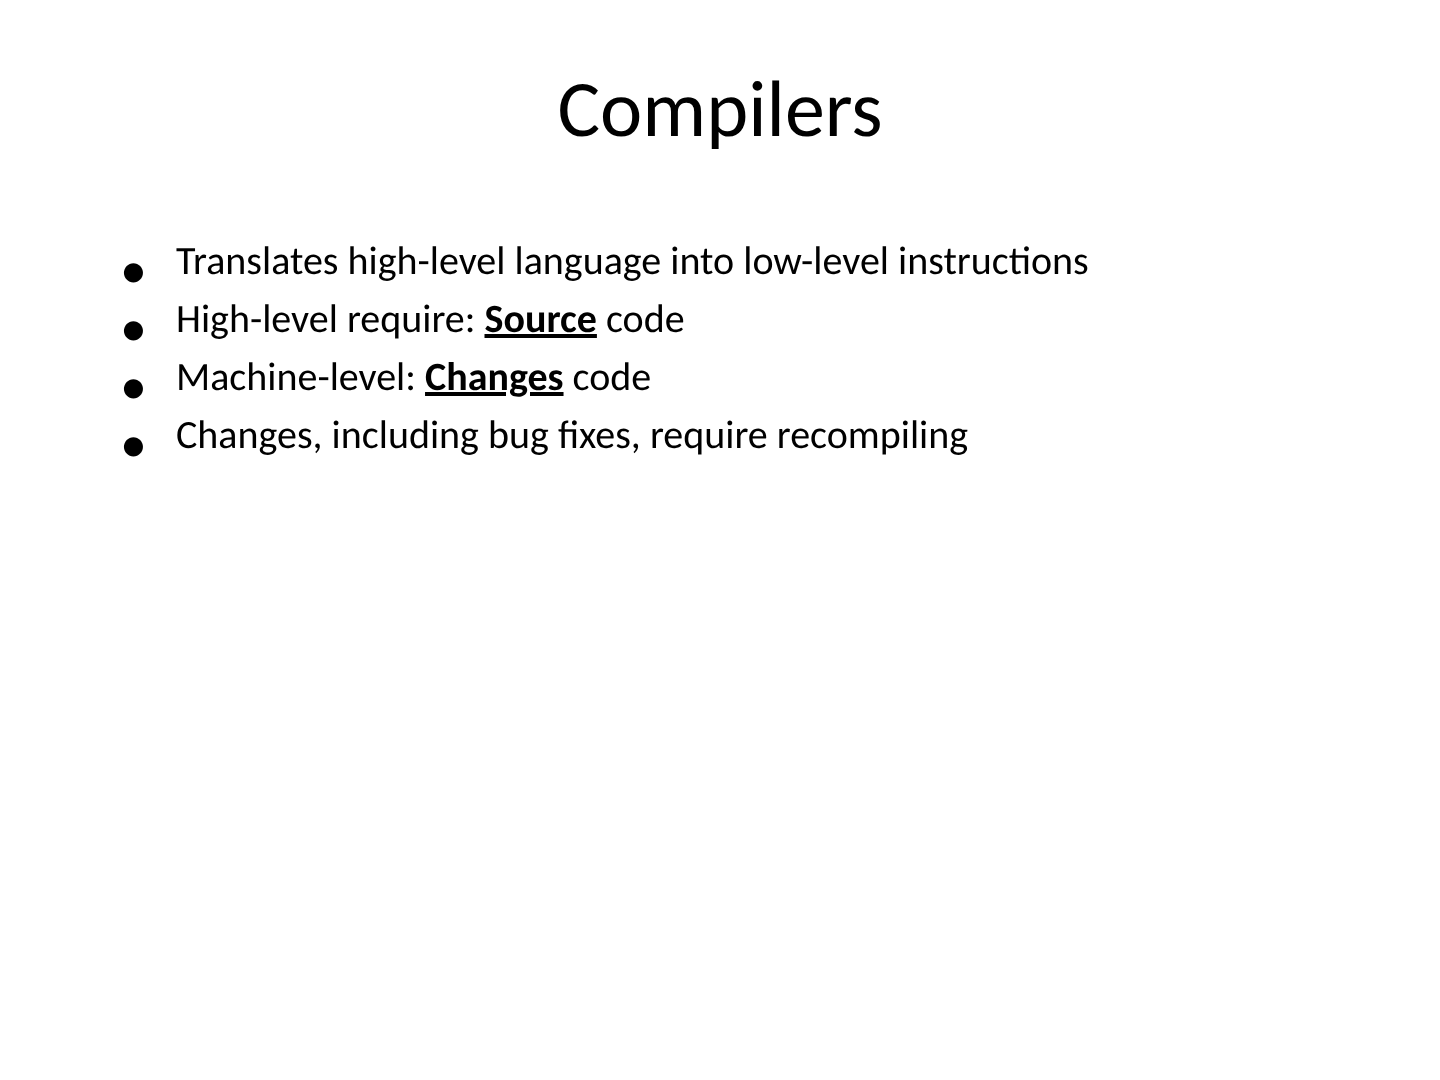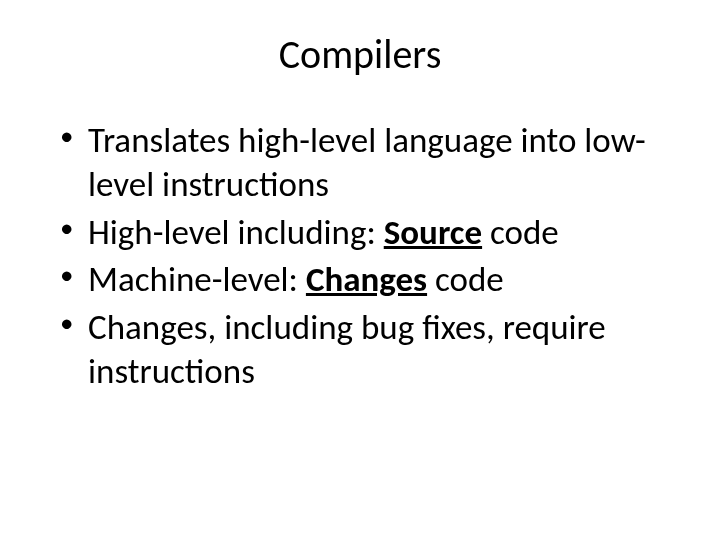--- a/index.html
+++ b/index.html
@@ -24,21 +24,21 @@
     font-weight: 400;
     margin: 10px 0 40px 0;
   }
   ul.bullets {
     list-style: none;
     padding: 0;
     margin: 0 0 0 10px;
   }
   ul.bullets li {
     position: relative;
-    font-size: 35px;
+    font-size: 20px;
     line-height: 1.25;
     padding-left: 28px;
     margin-bottom: 4px;
   }
   ul.bullets li::before {
     content: "•";
     position: absolute;
     left: 0;
     top: 0;
     font-size: 27px;
@@ -51,22 +51,22 @@
 </head>
 <body>
 
 <div class="slide">
   <h1 class="title">Compilers</h1>
   <ul class="bullets">
     <li>
       <span>Translates high-level language into low-level instructions</span>
     </li>
     <li>
-      <span>High-level including:  </span><span class="u">Source</span><span> code</span>
+      <span>High-level require:  </span><span class="u">Source</span><span> code</span>
     </li>
     <li>
       <span>Machine-level:  </span><span class="u">Changes</span><span> code</span>
     </li>
     <li>
-      <span>Changes, including bug fixes, require instructions</span>
+      <span>Changes, including bug fixes, require recompiling</span>
     </li>
   </ul>
 </div>
 
 </body></html>

